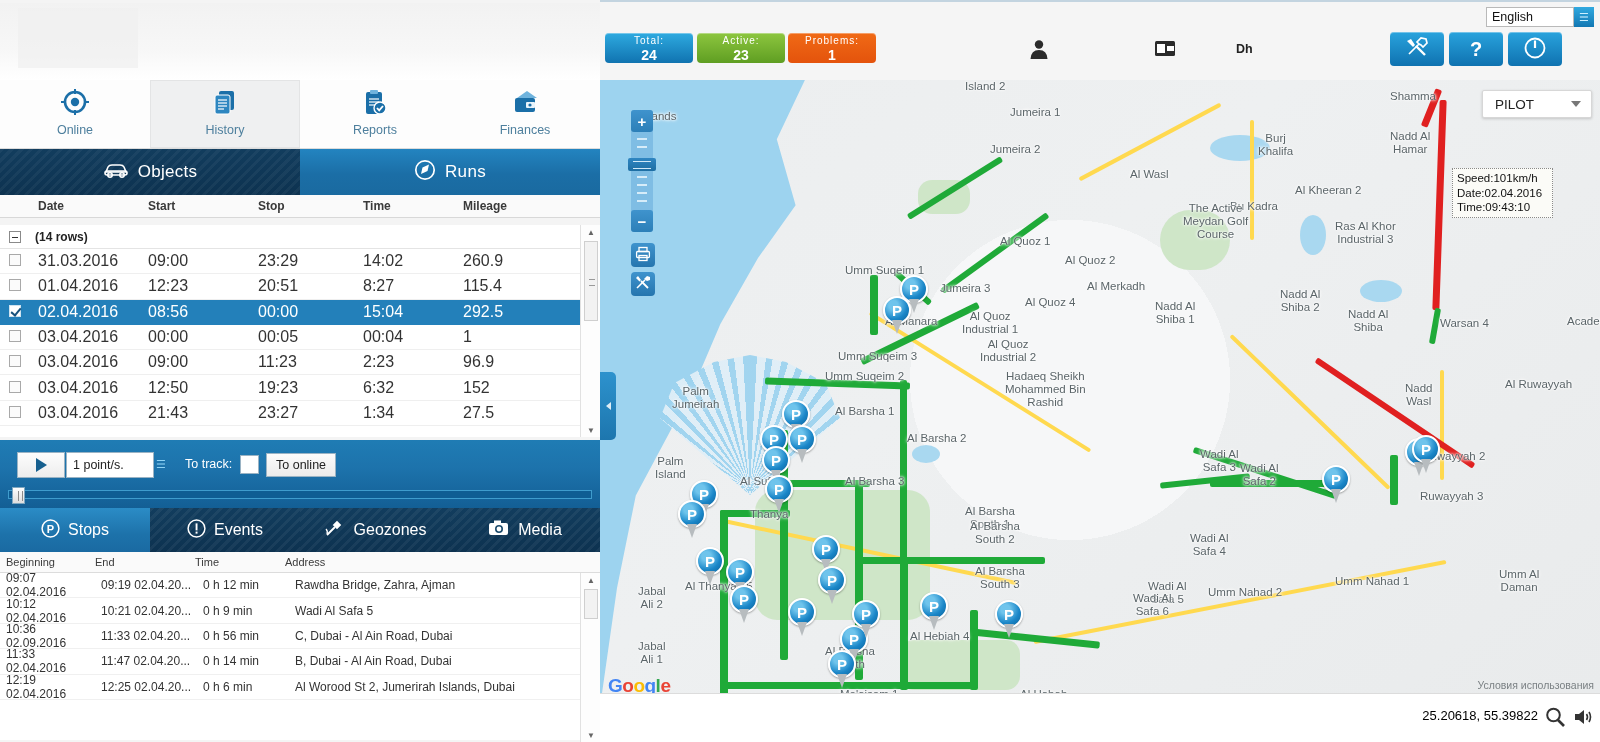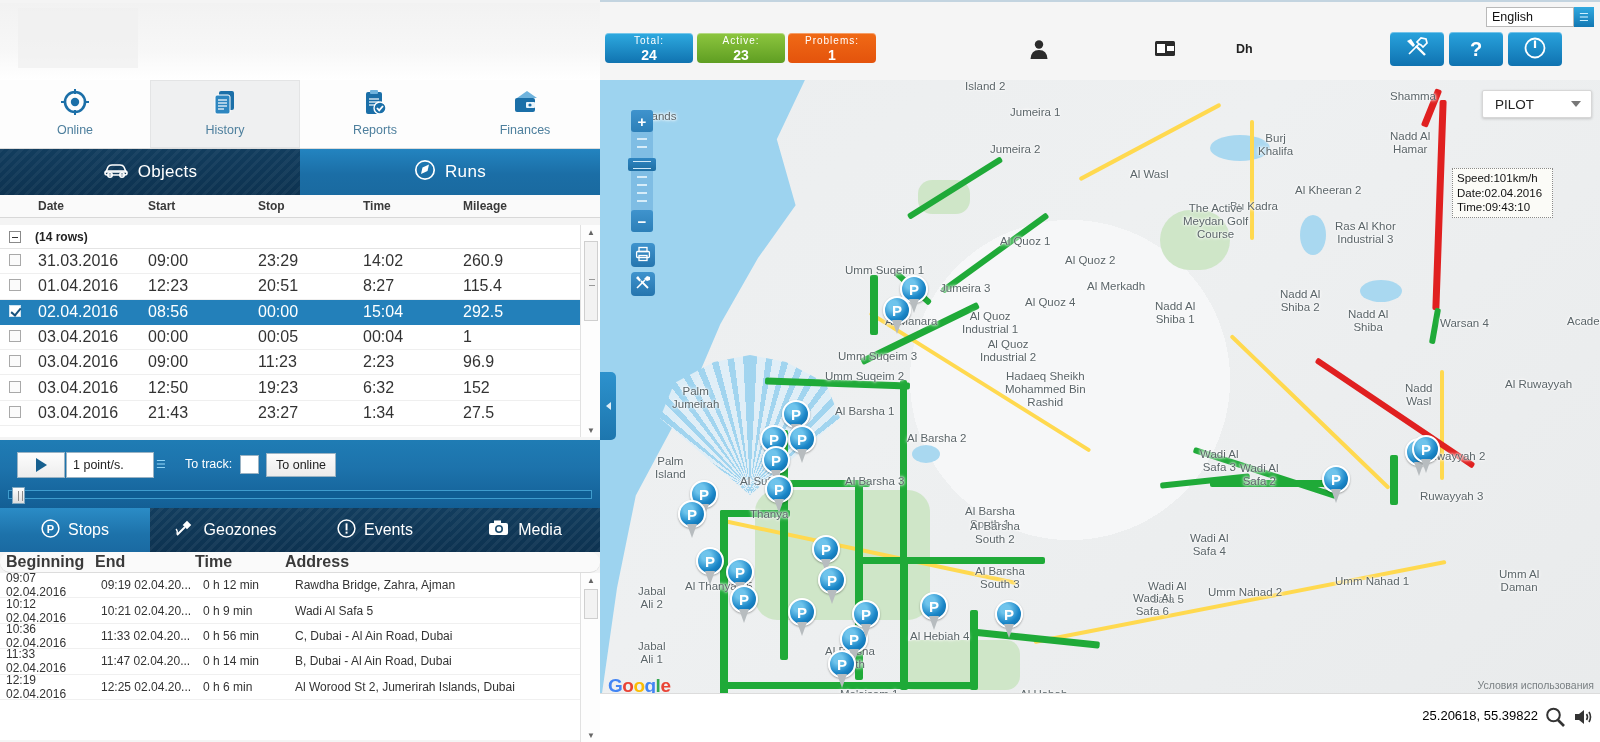--- a/index.html
+++ b/index.html
@@ -170,21 +170,21 @@
       linear-gradient(180deg,#123d5e 0%, #0d3250 100%);
   }
   .b-tab.active {
     background: linear-gradient(180deg,#2b8cc6 0%, #1d72aa 60%, #1a6aa2 100%);
   }
 
   
   #stops-head {
     position:absolute; left:0; top:552px; width:600px; height:21px;
     background:#fafafa; border-bottom:1px solid #dcdcdc;
-    display:flex; align-items:center; font-weight:bold; font-size:16px; color:#3a3a3a;border-radius:10px;
+    display:flex; align-items:center; font-weight:normal; font-size:11px; color:#3a3a3a;
   }
   .s-beg { width:95px; flex:0 0 95px; padding-left:3px;}
   .s-end { width:100px; flex:0 0 100px; }
   .s-time{ width:90px;  flex:0 0 90px; }
   .s-addr{ flex:1 1 auto; }
   #stops-body {
     position:absolute; left:0; top:573px; width:580px; height:167px;
     background:#fff; overflow:hidden;
   }
   .stops-row {
@@ -577,37 +577,37 @@
         <span>
           <svg width="19" height="19" viewBox="0 0 19 19">
             <circle cx="9.5" cy="9.5" r="8.4" fill="none" stroke="#fff" stroke-width="1.5"></circle>
             <text x="9.5" y="14" font-size="11" font-weight="bold" fill="#fff" text-anchor="middle" font-family="Liberation Sans">P</text>
           </svg>
         </span>
         <span>Stops</span>
       </div>
       <div class="b-tab">
         <span>
+          <svg width="19" height="19" viewBox="0 0 19 19">
+            <circle cx="9.5" cy="9.5" r="8.4" fill="none" stroke="#fff" stroke-width="1.5"></circle>
+            <rect x="8.6" y="4.4" width="1.9" height="7" fill="#fff"></rect>
+            <rect x="8.6" y="12.6" width="1.9" height="2" fill="#fff"></rect>
+          </svg>
+        </span>
+        <span>Events</span>
+      </div>
+      <div class="b-tab">
+        <span>
           <svg width="22" height="19" viewBox="0 0 22 19">
             <path d="M4 15 L11 8 M7 12 L3 16" stroke="#fff" stroke-width="1.8"></path>
             <rect x="10" y="3" width="6" height="6" transform="rotate(45 13 6)" fill="#fff"></rect>
             <path d="M2 10 Q4 12 3 15" stroke="#fff" stroke-width="1.3" fill="none"></path>
           </svg>
         </span>
         <span>Geozones</span>
-      </div>
-      <div class="b-tab">
-        <span>
-          <svg width="19" height="19" viewBox="0 0 19 19">
-            <circle cx="9.5" cy="9.5" r="8.4" fill="none" stroke="#fff" stroke-width="1.5"></circle>
-            <rect x="8.6" y="4.4" width="1.9" height="7" fill="#fff"></rect>
-            <rect x="8.6" y="12.6" width="1.9" height="2" fill="#fff"></rect>
-          </svg>
-        </span>
-        <span>Events</span>
       </div>
       <div class="b-tab">
         <span>
           <svg width="22" height="18" viewBox="0 0 22 18">
             <rect x="1" y="4" width="19" height="12" rx="2" fill="#fff"></rect>
             <rect x="6" y="1.5" width="7" height="3" fill="#fff"></rect>
             <circle cx="11" cy="10" r="4" fill="#1b4a6b"></circle>
             <circle cx="11" cy="10" r="2.4" fill="#fff"></circle>
           </svg>
         </span>
@@ -628,21 +628,21 @@
           <div class="c s-time" style="padding-left:8px">0 h 12 min</div>
           <div class="c s-addr" style="padding-left:10px">Rawdha Bridge, Zahra, Ajman</div>
         </div>
         <div class="stops-row">
           <div class="c s-beg" style="padding-left:6px">10:12 02.04.2016</div>
           <div class="c s-end" style="padding-left:6px">10:21 02.04.20...</div>
           <div class="c s-time" style="padding-left:8px">0 h 9 min</div>
           <div class="c s-addr" style="padding-left:10px">Wadi Al Safa 5</div>
         </div>
         <div class="stops-row">
-          <div class="c s-beg" style="padding-left:6px">10:36 02.04.2016</div>
+          <div class="c s-beg" style="padding-left:6px">10:36 02.09.2016</div>
           <div class="c s-end" style="padding-left:6px">11:33 02.04.20...</div>
           <div class="c s-time" style="padding-left:8px">0 h 56 min</div>
           <div class="c s-addr" style="padding-left:10px">C, Dubai - Al Ain Road, Dubai</div>
         </div>
         <div class="stops-row">
           <div class="c s-beg" style="padding-left:6px">11:33 02.04.2016</div>
           <div class="c s-end" style="padding-left:6px">11:47 02.04.20...</div>
           <div class="c s-time" style="padding-left:8px">0 h 14 min</div>
           <div class="c s-addr" style="padding-left:10px">B, Dubai - Al Ain Road, Dubai</div>
         </div>

